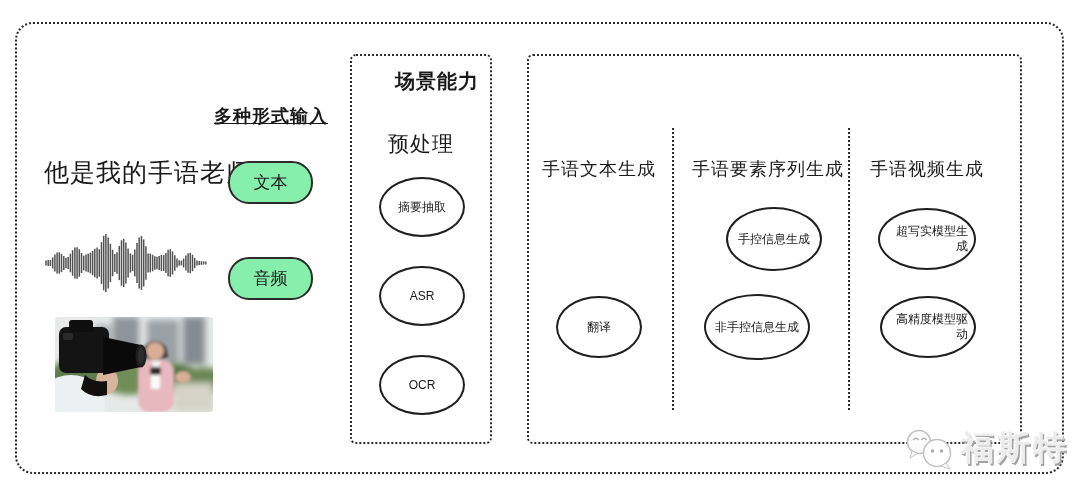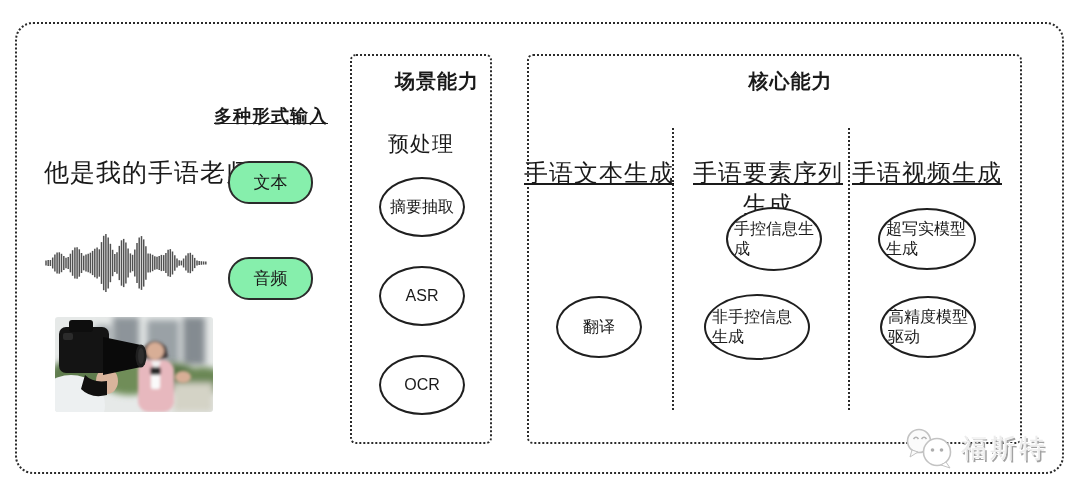--- a/index.html
+++ b/index.html
@@ -52,34 +52,34 @@
     text-align:center;font-size:20px;font-weight:700;letter-spacing:1px;
   }
   .group-label{
     position:absolute;top:74px;left:0;width:100%;
     text-align:center;font-size:21px;font-weight:500;letter-spacing:1px;
   }
   .ellipse{
     position:absolute;border:2.5px solid #1f1f1f;border-radius:50%;
     background:#fff;box-sizing:border-box;
     display:flex;align-items:center;justify-content:center;
-    text-align:left;font-size:16px;line-height:1.25;padding:2px 6px;
+    text-align:right;font-size:12px;line-height:1.25;padding:2px 6px;
   }
   .col-divider{
     position:absolute;top:72px;height:282px;width:0;
     border-left:2px dotted #2b2b2b;
   }
   .col-header{
     position:absolute;top:101px;width:170px;
-    text-align:center;font-size:24px;font-weight:500;letter-spacing:1px;text-decoration:underline;
+    text-align:center;font-size:18px;font-weight:500;letter-spacing:1px;
   }
   
   .watermark{position:absolute;left:903px;top:426px;display:flex;align-items:center;z-index:5;}
   .watermark-text{
-    font-size:26px;font-weight:400;letter-spacing:3px;margin-left:4px;
+    font-size:33px;font-weight:700;letter-spacing:3px;margin-left:4px;
     color:#ececec;
     text-shadow:-1px -1px 0 #ffffff,1.5px 1.5px 0 #a2a2a2;
     white-space:nowrap;
   }
 </style>
 </head>
 <body>
 
 <div class="canvas">
 
@@ -230,21 +230,20 @@
     </div>
     <div class="ellipse" style="left:27px;top:210px;width:86px;height:60px;">
       <span>ASR</span>
     </div>
     <div class="ellipse" style="left:27px;top:299px;width:86px;height:60px;">
       <span>OCR</span>
     </div>
   </div>
 
   <div class="panel core-panel">
-    <div class="panel-title">核心能力</div>
 
     <div class="col-divider" style="left:143px;"></div>
     <div class="col-divider" style="left:319px;"></div>
 
     <div class="col-header" style="left:-15px;">手语文本生成</div>
     <div class="col-header" style="left:154px;">手语要素序列生成</div>
     <div class="col-header" style="left:313px;">手语视频生成</div>
 
     <div class="ellipse" style="left:27px;top:240px;width:86px;height:62px;">
       <span>翻译</span>

